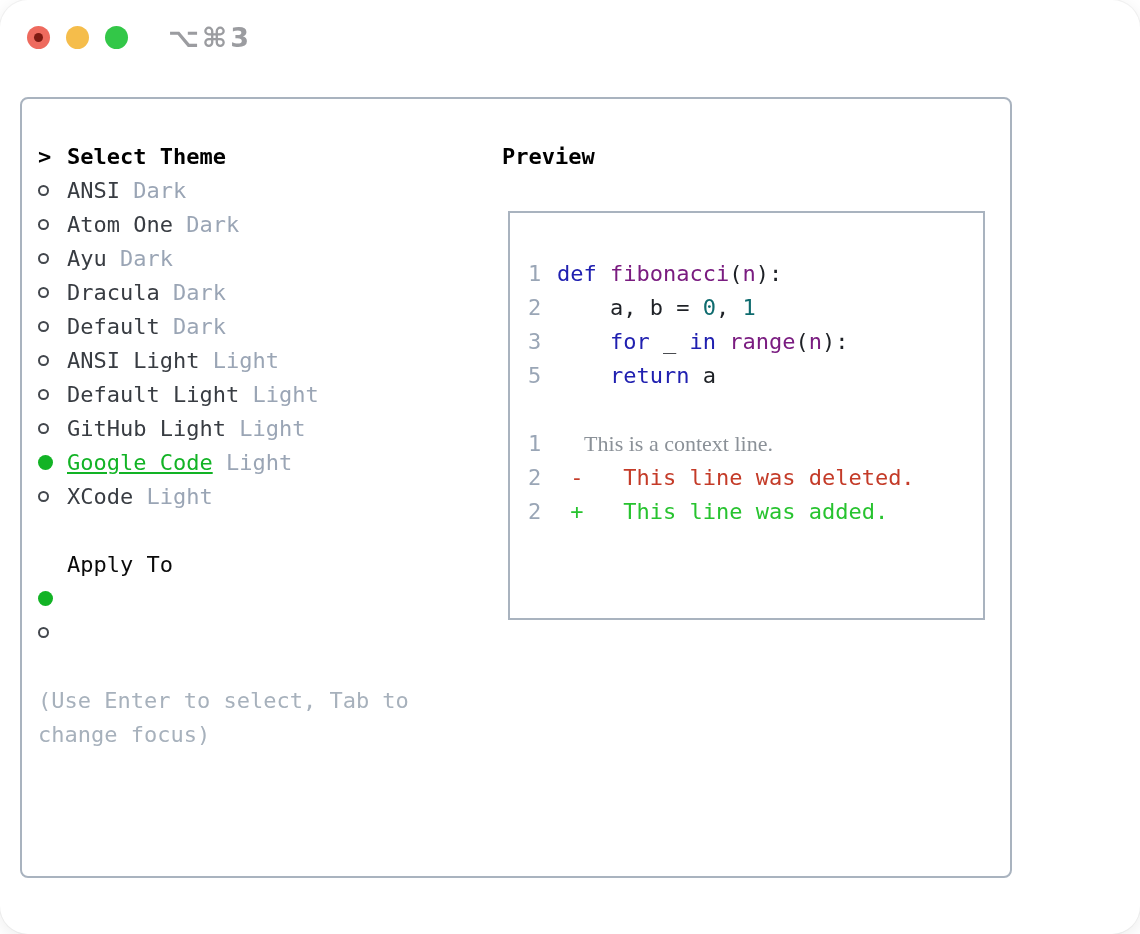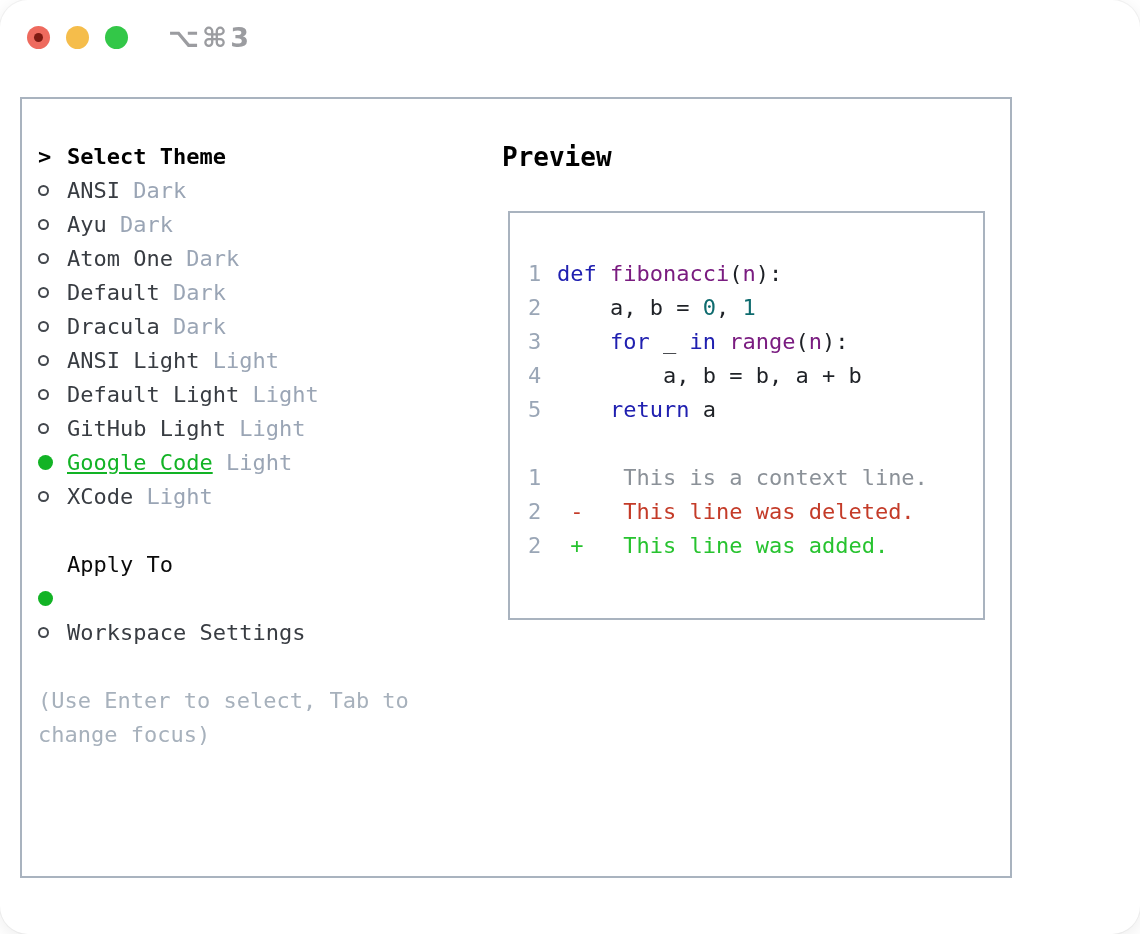--- a/index.html
+++ b/index.html
@@ -27,52 +27,52 @@
   .light.yellow{background:var(--c-tl_yellow);}
   .light.green{background:var(--c-tl_green);}
   .win-title{
     position:absolute;left:168px;top:22px;height:31px;line-height:31px;
     font-family:"DejaVu Sans","Liberation Sans",sans-serif;
     font-size:27px;font-weight:bold;letter-spacing:3px;color:var(--c-title);
   }
   
   .panel{
     position:absolute;left:20px;top:97px;width:992px;height:781px;
-    border:2px solid var(--c-border);border-radius:0;background:#fff;
+    border:2px solid var(--c-border);border-radius:8px;background:#fff;
   }
   
   .left-col{position:absolute;left:16px;top:41px;font-size:22px;color:var(--c-text);}
   .row{height:34px;line-height:34px;white-space:pre;}
   .row .bullet{display:inline-block;width:29px;}
   .dot{display:inline-block;vertical-align:middle;margin-top:-4px;border-radius:50%;}
   .dot.off{width:11px;height:11px;border:2px solid var(--c-radio_off);background:transparent;}
   .dot.on{width:15px;height:15px;background:var(--c-accent);}
   .hdr{font-weight:bold;color:#000;}
   .hdr .caret{display:inline-block;width:29px;}
   .tname{color:var(--c-text);}
   .row.selected .tname{color:var(--c-accent);text-decoration:underline;}
   .ttag{color:var(--c-muted);}
   .apply-hdr{height:34px;line-height:34px;color:#0a0a0a;white-space:pre;}
   .apply-hdr .indent{display:inline-block;width:29px;}
   .spacer{height:34px;}
   .hint{white-space:pre-line;line-height:34px;color:var(--c-hint);}
   
-  .preview-label{position:absolute;left:480px;top:41px;height:34px;line-height:34px;font-size:26px;font-weight:bold;color:#000;}
+  .preview-label{position:absolute;left:480px;top:41px;height:34px;line-height:34px;font-size:22px;font-weight:bold;color:#000;}
   .preview-box{
     position:absolute;left:486px;top:112px;width:477px;height:409px;
     border:2px solid var(--c-border);background:#fff;
   }
   .pcode{padding:44px 0 0 18px;font-size:22px;}
   .pline{height:34px;line-height:34px;white-space:pre;}
   .ln{display:inline-block;width:29px;color:var(--c-ln);}
   .s-kw{color:var(--c-kw);}
   .s-fn{color:var(--c-fn);}
   .s-num{color:var(--c-num);}
   .s-plain{color:var(--c-plain);}
-  .s-ctx{color:var(--c-ctx);}
+  .s-ctx{color:var(--c-ctx);font-family:Liberation Serif, serif;}
   .s-del{color:var(--c-del);}
   .s-add{color:var(--c-add);text-align:center;}
 </style>
 </head>
 <body>
 
 <div class="window">
 
   <div class="titlebar">
     <div class="lights">
@@ -85,54 +85,53 @@
     <div class="win-title">⌥⌘3</div>
   </div>
 
   <div class="panel">
 
     <div class="left-col">
       <div class="row hdr"><span class="caret">&gt;</span><span>Select Theme</span></div>
 
       <div>
           <div class="row"><span class="bullet"><span class="dot off"></span></span><span class="tname">ANSI</span><span class="ttag"> Dark</span></div>
+          <div class="row"><span class="bullet"><span class="dot off"></span></span><span class="tname">Atom One</span><span class="ttag"> Dark</span></div>
           <div class="row"><span class="bullet"><span class="dot off"></span></span><span class="tname">Ayu</span><span class="ttag"> Dark</span></div>
-          <div class="row"><span class="bullet"><span class="dot off"></span></span><span class="tname">Atom One</span><span class="ttag"> Dark</span></div>
+          <div class="row"><span class="bullet"><span class="dot off"></span></span><span class="tname">Dracula</span><span class="ttag"> Dark</span></div>
           <div class="row"><span class="bullet"><span class="dot off"></span></span><span class="tname">Default</span><span class="ttag"> Dark</span></div>
-          <div class="row"><span class="bullet"><span class="dot off"></span></span><span class="tname">Dracula</span><span class="ttag"> Dark</span></div>
           <div class="row"><span class="bullet"><span class="dot off"></span></span><span class="tname">ANSI Light</span><span class="ttag"> Light</span></div>
           <div class="row"><span class="bullet"><span class="dot off"></span></span><span class="tname">Default Light</span><span class="ttag"> Light</span></div>
           <div class="row"><span class="bullet"><span class="dot off"></span></span><span class="tname">GitHub Light</span><span class="ttag"> Light</span></div>
           <div class="row selected"><span class="bullet"><span class="dot on"></span></span><span class="tname">Google Code</span><span class="ttag"> Light</span></div>
           <div class="row"><span class="bullet"><span class="dot off"></span></span><span class="tname">XCode</span><span class="ttag"> Light</span></div>
         </div>
 
       <div class="spacer"></div>
 
       <div class="apply-hdr"><span class="indent"></span><span>Apply To</span></div>
 
       <div>
           <div class="row selected"><span class="bullet"><span class="dot on"></span></span></div>
-          <div class="row"><span class="bullet"><span class="dot off"></span></span><span class="tname">Workspace Settings</span></div>
+          <div class="row"><span class="bullet"><span class="dot off"></span></span></div>
         </div>
 
       <div class="spacer"></div>
 
       <div class="hint">(Use Enter to select, Tab to
 change focus)</div>
     </div>
 
     <div class="preview-label">Preview</div>
 
     <div class="preview-box">
       <div class="pcode">
           <div class="pline"><span class="ln">1</span><span class="s-kw">def</span><span class="s-plain"> </span><span class="s-fn">fibonacci</span><span class="s-plain">(</span><span class="s-fn">n</span><span class="s-plain">):</span></div>
           <div class="pline"><span class="ln">2</span><span class="s-plain">    a, b = </span><span class="s-num">0</span><span class="s-plain">, </span><span class="s-num">1</span></div>
           <div class="pline"><span class="ln">3</span><span class="s-plain">    </span><span class="s-kw">for</span><span class="s-plain"> _ </span><span class="s-kw">in</span><span class="s-plain"> </span><span class="s-fn">range</span><span class="s-plain">(</span><span class="s-fn">n</span><span class="s-plain">):</span></div>
-          <div class="pline"><span class="ln">4</span><span class="s-plain">        a, b = b, a + b</span></div>
           <div class="pline"><span class="ln">5</span><span class="s-plain">    </span><span class="s-kw">return</span><span class="s-plain"> a</span></div>
           <div class="pline"><span class="ln"></span></div>
           <div class="pline"><span class="ln">1</span><span class="s-ctx">     This is a context line.</span></div>
           <div class="pline"><span class="ln">2</span><span class="s-del"> -   This line was deleted.</span></div>
           <div class="pline"><span class="ln">2</span><span class="s-add"> +   This line was added.</span></div>
         </div>
     </div>
 
   </div>
 </div>

